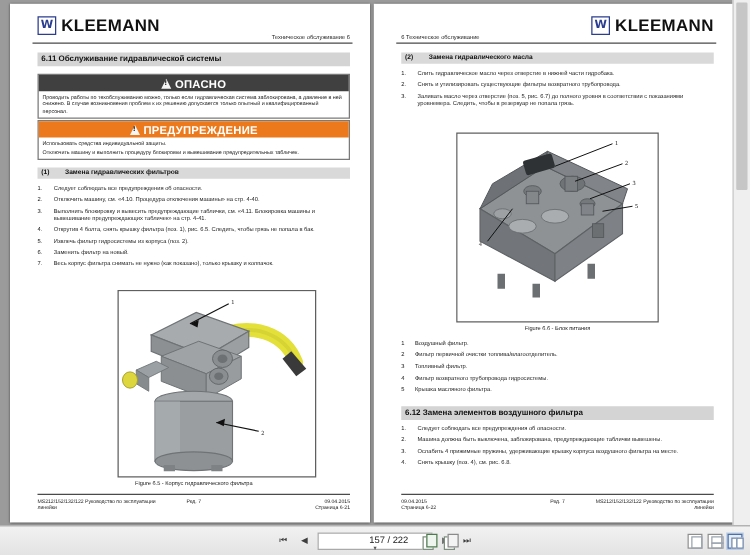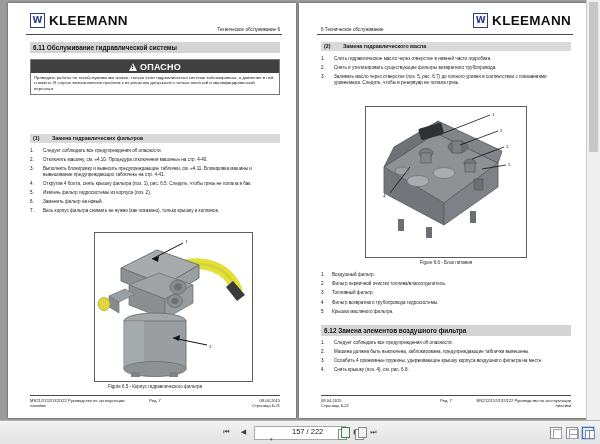--- a/index.html
+++ b/index.html
@@ -104,22 +104,22 @@
     display:flex;align-items:center;
   }
   .tb-center{position:absolute;left:0;right:0;display:flex;align-items:center;justify-content:center;gap:4px;}
   .tbtn{
     width:13px;height:14px;display:flex;align-items:center;justify-content:center;
     color:#3e3e3e;font-size:7px;line-height:7px;background:transparent;border:none;cursor:pointer;
     font-family:"DejaVu Sans",sans-serif;
   }
   .pagebox{
     width:92px;height:14px;background:#fff;border:1px solid #a9a9a9;
-    display:flex;justify-content:space-between;
-    padding:0 15px;box-sizing:border-box;flex-direction:column;
+    display:flex;align-items:center;justify-content:space-between;
+    padding:0 2px;box-sizing:border-box;flex-direction:column;
   }
   .pagebox .pv{font-size:7.5px;color:#1a1a1a;margin-left:22px;font-family:"Liberation Sans",sans-serif;}
   .pagebox .cv{font-size:5px;color:#555;}
   .tb-left-icons{position:absolute;left:338px;display:flex;gap:5px;align-items:center;}
   .tb-right{position:absolute;right:6px;display:flex;gap:4px;align-items:center;}
   .viewicon{
     width:12px;height:12px;border:1px solid #8e8e8e;background:#fff;position:relative;cursor:pointer;
     box-sizing:border-box;
   }
   .viewicon.active{border-color:#4b6ea9;background:#e4ecf8;box-shadow:0 0 0 1px #b9cbe6;}
@@ -171,20 +171,30 @@
         <div class="warn" style="top:56px;">
           <div class="warn-bar danger">
             <span class="tri"></span>
             <span class="ttl">ОПАСНО</span>
           </div>
           <div class="warn-body">
             <p>Проводить работы по техобслуживанию можно, только если гидравлическая система заблокирована, а давление в ней снижено. В случае возникновения проблем к их решению допускается только опытный и квалифицированный персонал.</p>
           </div>
         </div>
 
+        <div class="warn" style="top:93px;">
+          <div class="warn-bar caution">
+            <span class="tri"></span>
+            <span class="ttl">ПРЕДУПРЕЖДЕНИЕ</span>
+          </div>
+          <div class="warn-body">
+            <p>Использовать средства индивидуальной защиты.</p>
+            <p>Отключить машину и выполнить процедуру блокировки и вывешивание предупредительных табличек.</p>
+          </div>
+        </div>
 
         <div class="subhead" style="top:131px;">
           <span class="n">(1)</span>
           <span class="t">Замена гидравлических фильтров</span>
         </div>
 
         <div class="olist" style="top:145px;">
           <div class="li">
               <span class="num">1.</span>
               <span class="tx">Следует соблюдать все предупреждения об опасности.</span>

